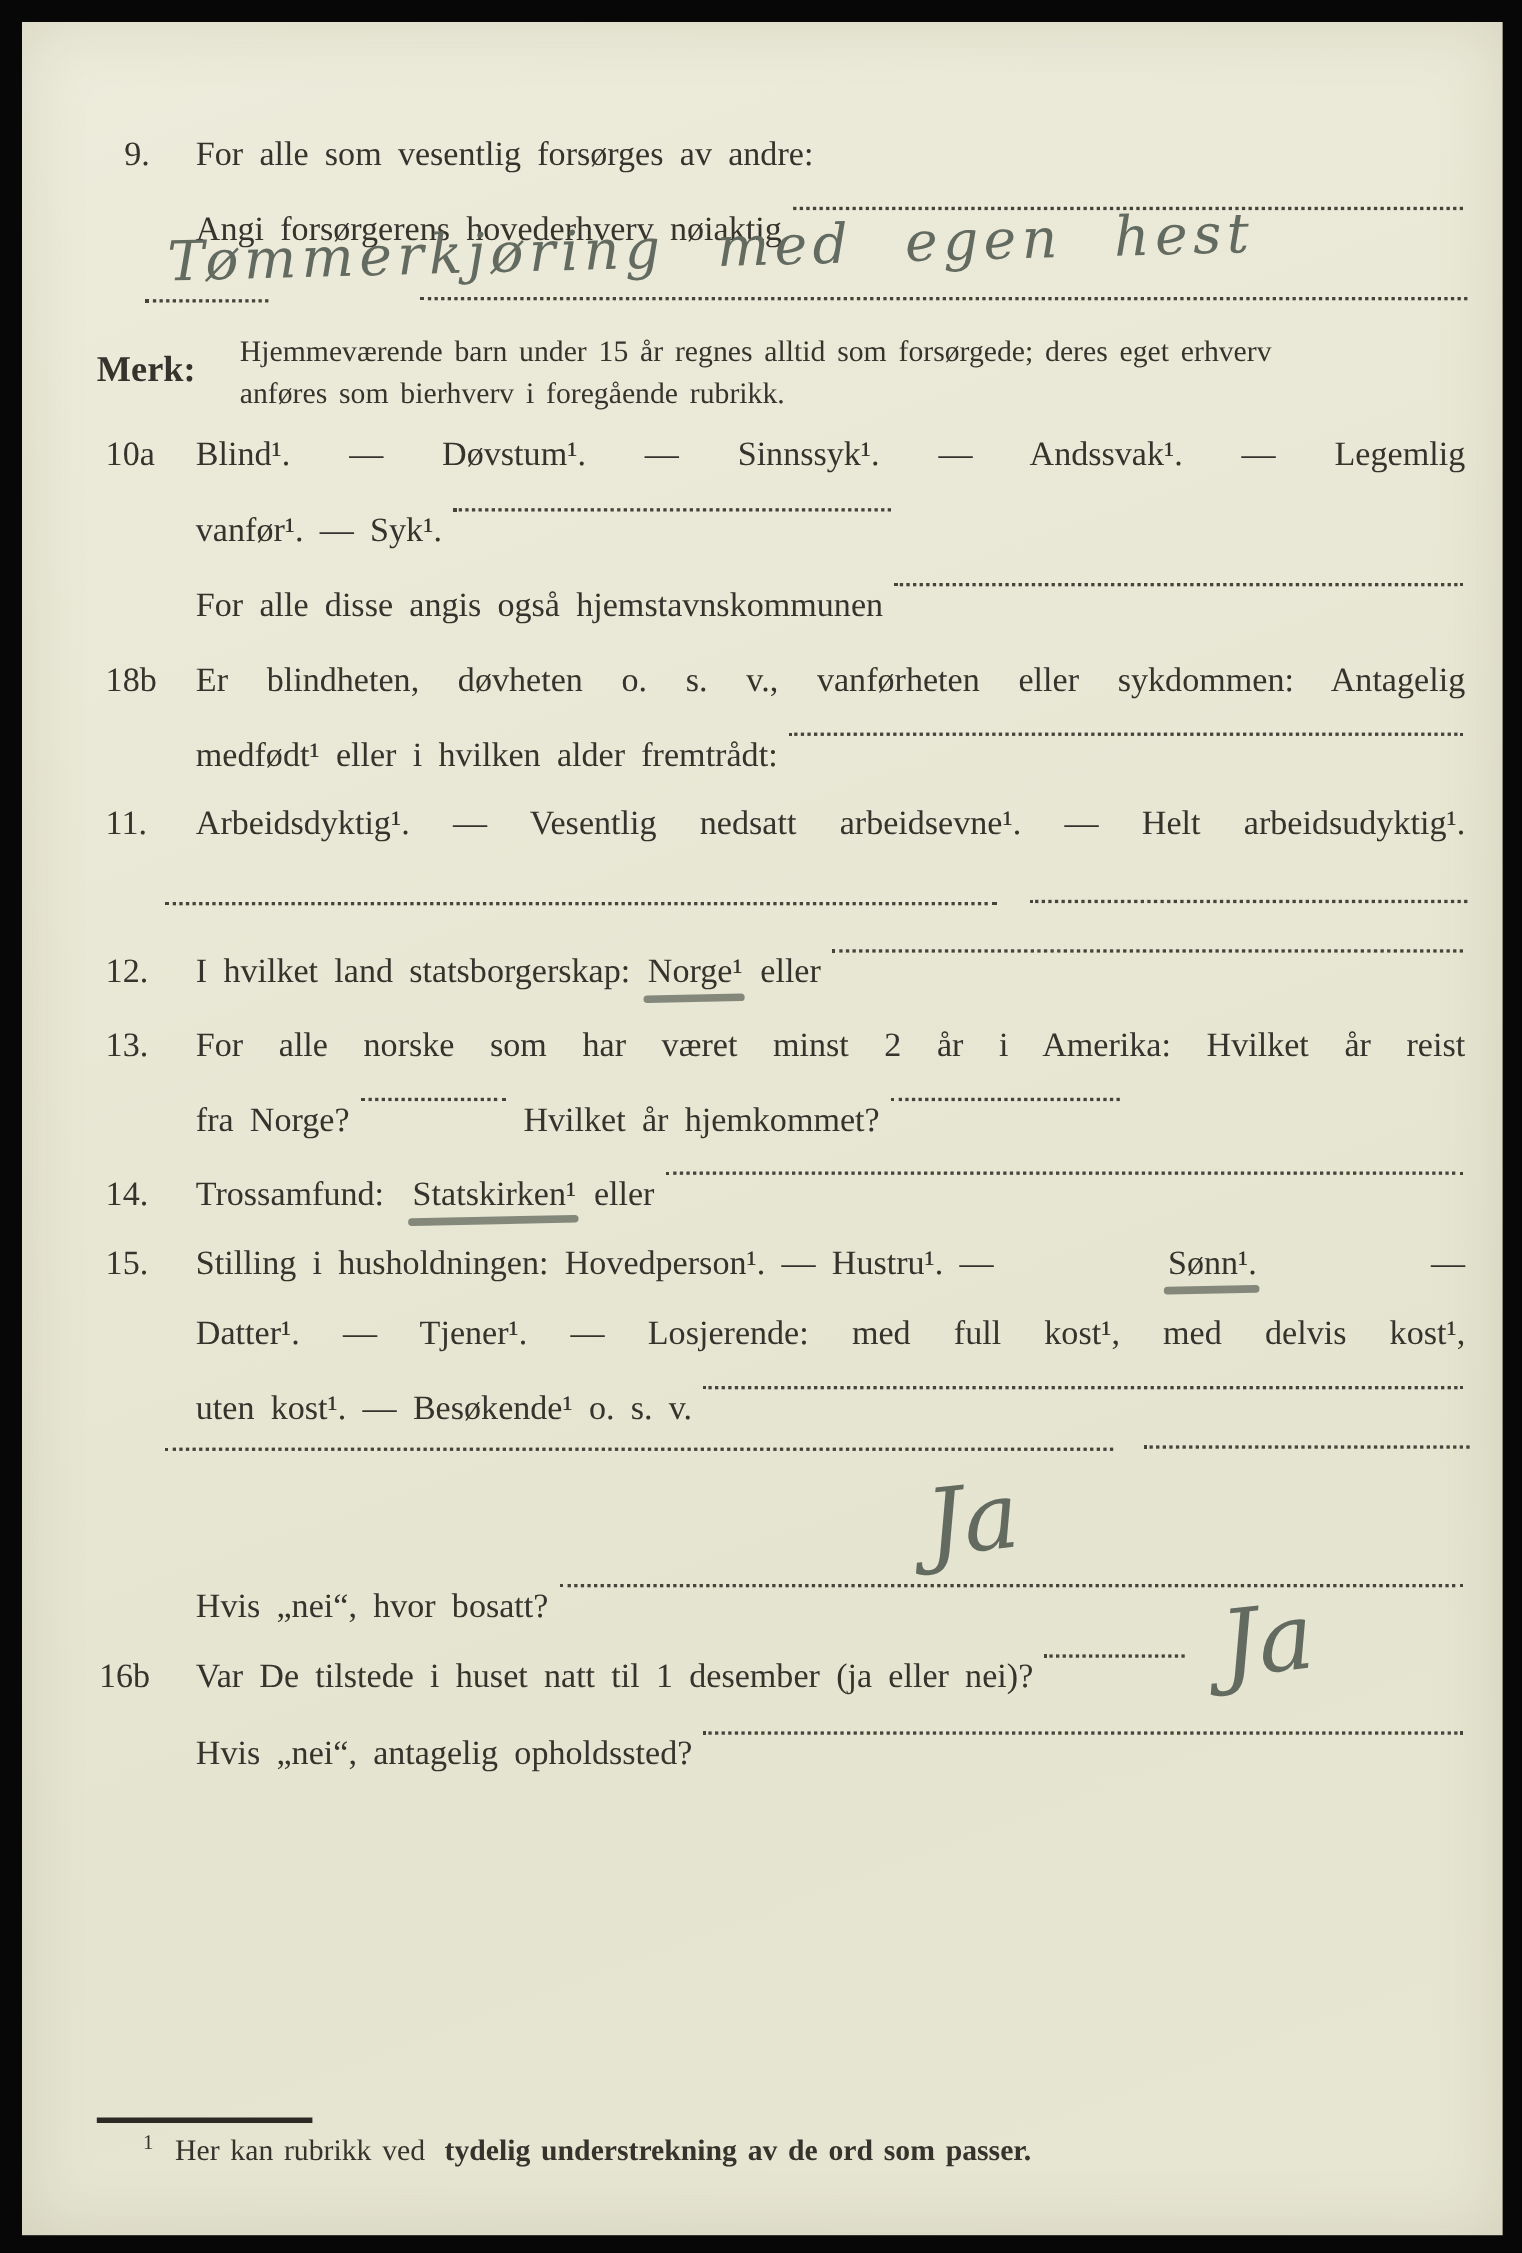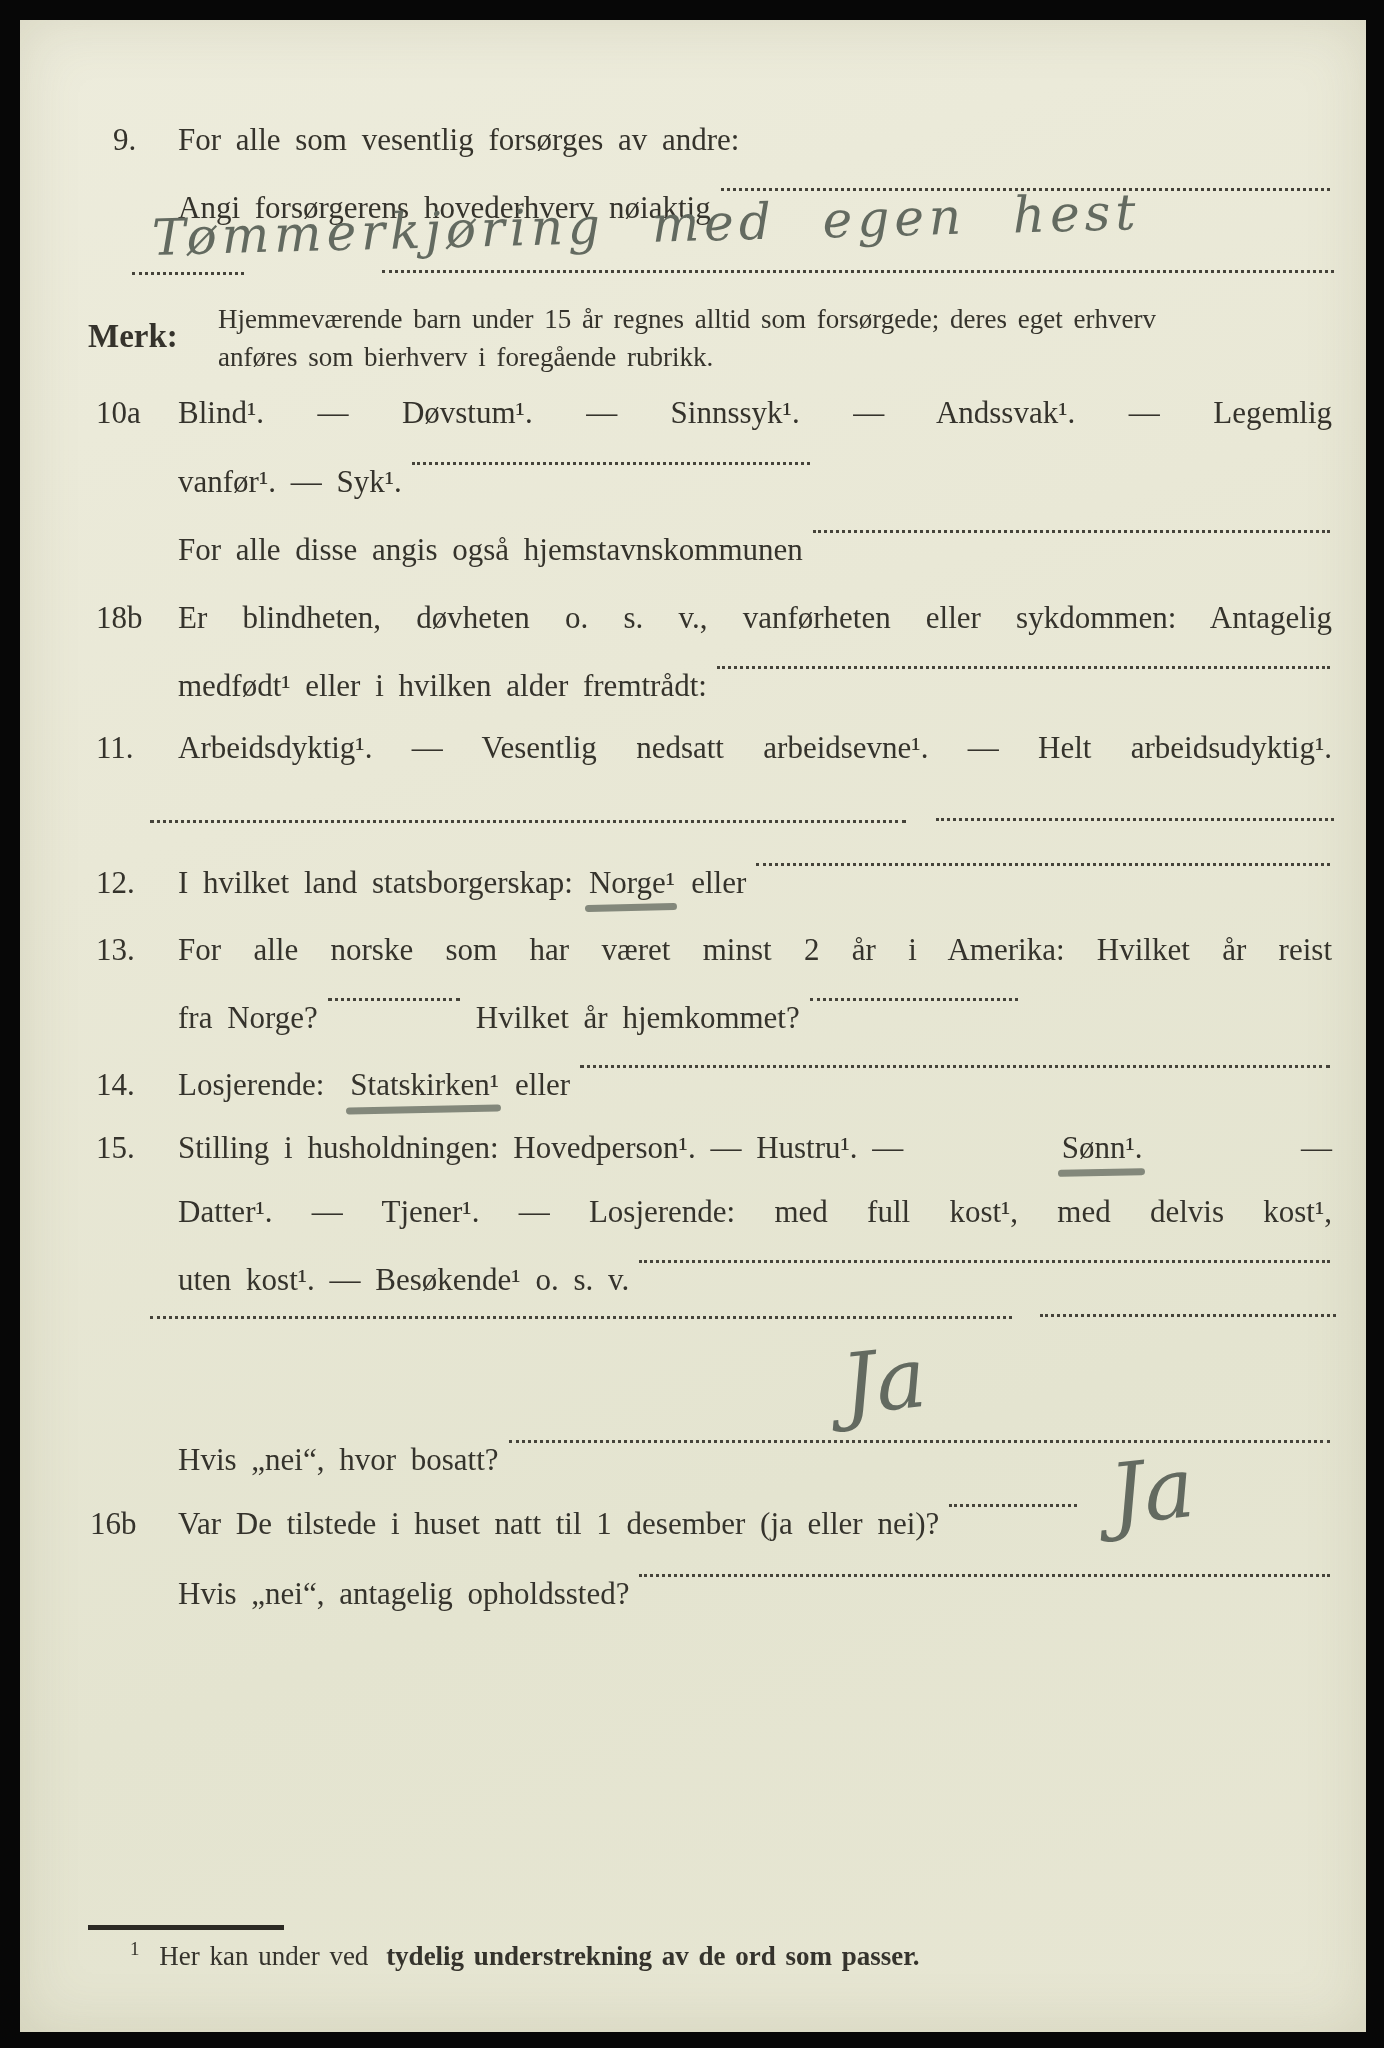--- a/index.html
+++ b/index.html
@@ -106,21 +106,21 @@
     </div>
     <div class="row flexrow" style="top:978px;width:1154px">
       <span class="txt">fra Norge?</span>
       <span class="leader fixed" style="width:132px"></span>
       <span class="txt" style="margin-left:14px">Hvilket år hjemkommet?</span>
       <span class="leader fixed" style="width:208px"></span>
     </div>
 
     <div class="row flexrow" style="top:1045px;width:1154px">
       <span class="num">14.</span>
-      <span class="txt">Losjerende:</span>
+      <span class="txt">Trossamfund:</span>
       <span class="pencil-u" style="margin-left:26px">Statskirken¹</span>
       <span style="margin-left:16px">eller</span>
       <span class="leader"></span>
     </div>
 
     <div class="row flexrow spread" style="top:1108px">
       <span class="num">15.</span>
       <span class="txt">Stilling i husholdningen:  Hovedperson¹. — Hustru¹. —</span>
       <span class="pencil-u">Sønn¹.</span>
       <span>—</span>
@@ -148,18 +148,18 @@
     </div>
     <div class="hand hw-ja" style="top:1422px;left:1090px">Ja</div>
     <div class="row flexrow" style="top:1554px;width:1154px">
       <span class="txt">Hvis „nei“, antagelig opholdssted?</span>
       <span class="leader"></span>
     </div>
 
     <div class="footrule"></div>
     <div class="footnote">
       <sup>1</sup>
-      <span style="margin-left:10px">Her kan under ved</span>
+      <span style="margin-left:10px">Her kan rubrikk ved</span>
       <b>tydelig understrekning av de ord som passer.</b>
     </div>
 
   </div>
 </div>
 
 </body></html>

